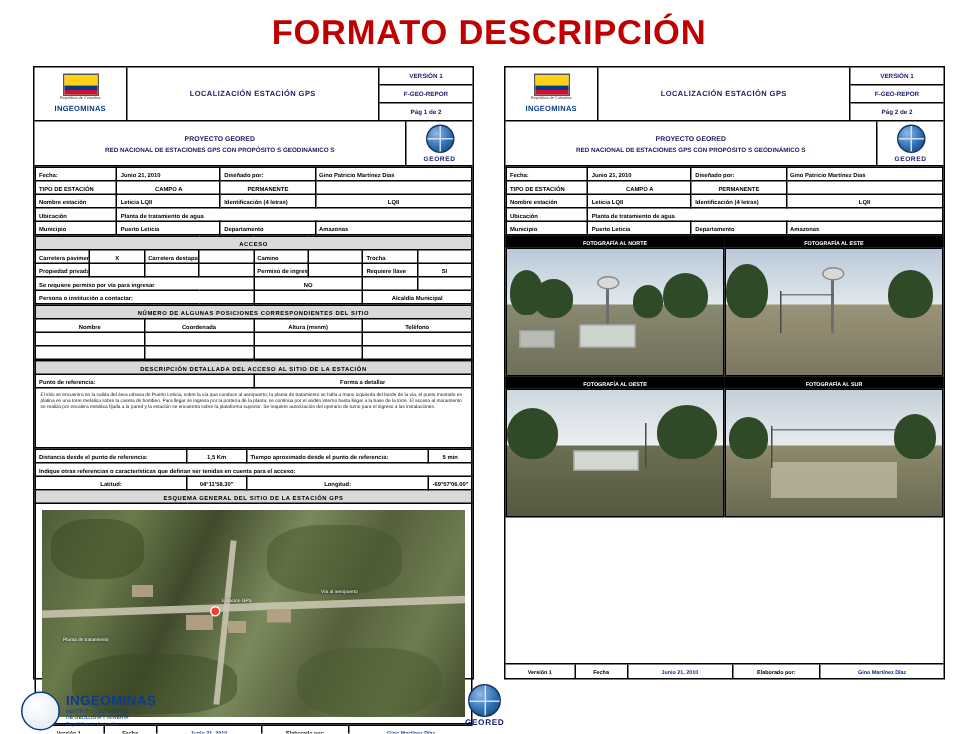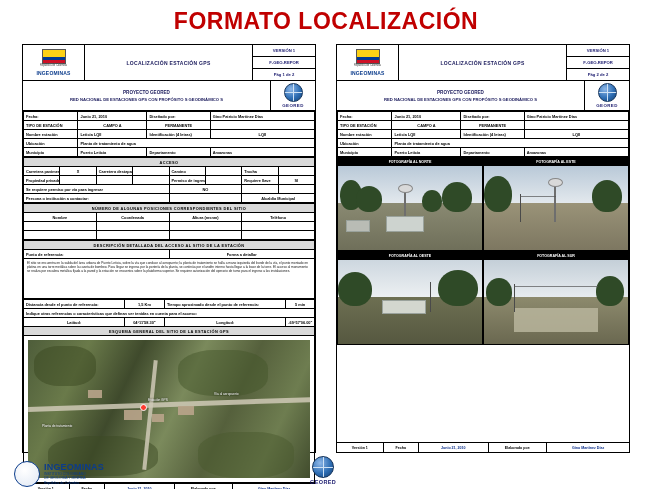--- a/index.html
+++ b/index.html
@@ -110,21 +110,21 @@
   .ban-center{position:absolute;left:310px;bottom:4px;text-align:center;}
   .ban-right{position:absolute;right:14px;bottom:3px;text-align:right;}
   .bic{font-size:10px;font-weight:bold;color:#C00000;letter-spacing:.3px;}
   .bic2{font-size:4px;color:#333;}
   .bic3{font-size:5px;font-weight:bold;color:#0B3C8C;}
   .colflag{display:inline-block;width:40px;height:12px;vertical-align:middle;margin-left:4px;}
 </style>
 </head>
 <body>
 
-<div class="title">FORMATO LOCALIZACIÓN</div>
+<div class="title">FORMATO DESCRIPCIÓN</div>
 
 <div class="sheet" id="sheet-left">
 
   <div class="hdr">
     <div class="hdr-logo">
       <div class="flagbox">
         <i class="f1"></i>
           <i class="f2"></i>
           <i class="f3"></i>
       </div>

